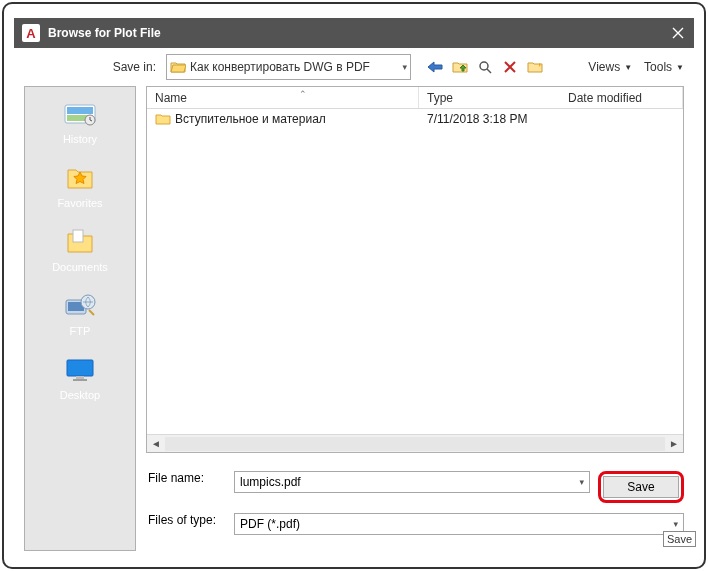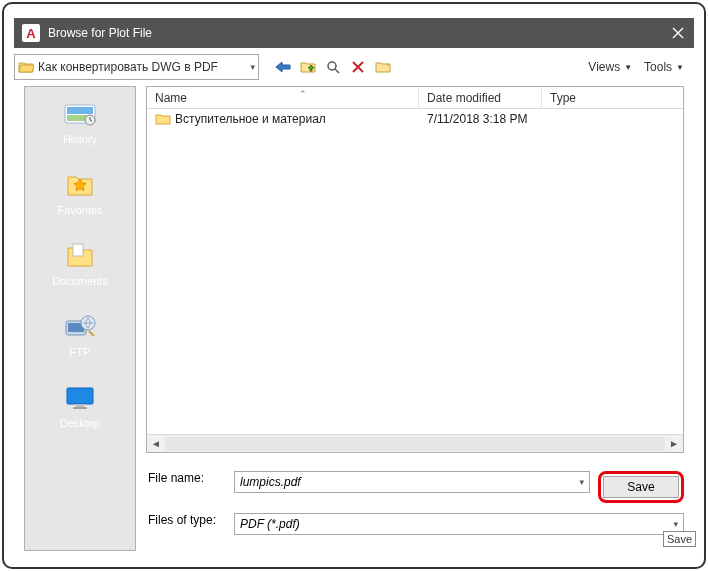--- a/index.html
+++ b/index.html
@@ -1,35 +1,35 @@
 <!DOCTYPE html>
 <html><head>
 <meta charset="utf-8">
 <style>
   * { box-sizing: border-box; font-family: "Segoe UI", Tahoma, sans-serif; }
   body { margin: 0; background: #fff; width: 708px; height: 571px; position: relative; }
   .outer { border: 2px solid #333; border-radius: 10px; width: 704px; height: 567px; margin: 2px; background: #fff; padding: 14px 10px 10px 10px; }
   .dialog { width: 100%; height: 100%; display: flex; flex-direction: column; background: #fff; }
   .titlebar { background: #535353; color: #fff; height: 30px; display: flex; align-items: center; padding: 0 8px; font-size: 12px; }
   .titlebar .app-icon { width: 18px; height: 18px; background: #fff; color: #c62128; font-weight: bold; font-size: 13px; display: flex; align-items: center; justify-content: center; margin-right: 8px; border-radius: 2px; }
-  .titlebar .title { flex: 1; }
+  .titlebar .title { flex: 1; font-weight: bold; }
   .titlebar .close { width: 16px; height: 16px; display: flex; align-items: center; justify-content: center; cursor: pointer; }
   .toprow { display: flex; align-items: center; padding: 6px 10px 6px 0; font-size: 12px; color: #333; }
   .toprow .lbl { width: 152px; text-align: right; padding-right: 10px; }
   .dirselect { flex: 0 0 245px; height: 22px; border: 1px solid #a7a7a7; background: #fff; display: flex; align-items: center; padding: 12px 3px; }
   .dirselect .folder-icon { width: 16px; height: 16px; margin-right: 4px; flex: 0 0 16px; }
   .dirselect .dirname { flex: 1; font-size: 12px; }
   .dirselect .caret { font-size: 9px; color: #555; }
   .toolbar-icons { display: flex; gap: 5px; margin-left: 14px; align-items: center; }
   .toolbar-icons .tbtn { width: 20px; height: 20px; display: flex; align-items: center; justify-content: center; cursor: pointer; }
   .menu-btns { display: flex; gap: 12px; margin-left: auto; align-items: center; font-size: 12px; }
   .menu-btns .mbtn { display: flex; align-items: center; gap: 4px; cursor: pointer; }
   .menu-btns .tri { font-size: 8px; color: #333; }
   .body { flex: 1; display: flex; padding: 0 10px 6px 10px; min-height: 0; }
-  .sidebar { width: 112px; border: 1px solid #b0b0b0; background: #e6e6e6; padding: 12px 0; display: flex; flex-direction: column; align-items: center; gap: 25px; }
+  .sidebar { width: 112px; border: 1px solid #b0b0b0; background: #e6e6e6; padding: 12px 0; display: flex; flex-direction: column; align-items: center; gap: 18px; }
   .sidebar .item { display: flex; flex-direction: column; align-items: center; gap: 4px; cursor: pointer; }
   .sidebar .item .ico { width: 34px; height: 30px; display: flex; align-items: center; justify-content: center; }
   .sidebar .item .txt { font-size: 11px; color: #fff; }
   .filecol { flex: 1; display: flex; flex-direction: column; margin-left: 10px; min-height: 0; }
   .filelist { flex: 1; border: 1px solid #b0b0b0; background: #fff; display: flex; flex-direction: column; overflow: hidden; }
   .cols { display: flex; border-bottom: 1px solid #d9d9d9; font-size: 12px; color: #333; height: 22px; align-items: center; position: relative; }
   .cols .c { padding-left: 8px; border-right: 1px solid #e3e3e3; height: 100%; display: flex; align-items: center; }
   .cols .c1 { flex: 0 0 272px; }
   .cols .c2 { flex: 0 0 123px; }
   .cols .c3 { flex: 1; border-right: none; }
@@ -40,21 +40,21 @@
   .row .r1 { flex: 0 0 272px; display: flex; align-items: center; gap: 4px; }
   .row .r2 { flex: 0 0 123px; }
   .row .r3 { flex: 1; }
   .hscroll { height: 18px; border-top: 1px solid #d9d9d9; display: flex; align-items: center; background: #f0f0f0; }
   .hscroll .arr { width: 18px; text-align: center; font-size: 10px; color: #555; cursor: pointer; }
   .hscroll .track { flex: 1; height: 14px; background: #e6e6e6; }
   .bottomform { padding: 18px 0 6px 0; }
   .formrow { display: flex; margin-bottom: 10px; font-size: 12px; }
   .formrow .flbl { width: 88px; text-align: left; padding-left: 2px; }
   .formrow .finput-wrap { flex: 1; position: relative; }
-  .formrow .finput { width: 100%; height: 22px; border: 1px solid #a7a7a7; font-size: 12px; padding: 0 18px 0 5px; background: #fff; font-style: italic; }
+  .formrow .finput { width: 100%; height: 22px; border: 1px solid #a7a7a7; font-size: 12px; padding: 0 18px 0 5px; background: #fff; }
   .formrow .caret2 { position: absolute; right: 6px; top: 6px; font-size: 9px; color: #555; pointer-events: none; }
   .formrow .fbtn-wrap { margin-left: 8px; }
   .formrow .fbtn { width: 76px; height: 22px; border: 1px solid #a7a7a7; background: #e9e9e9; font-size: 12px; cursor: pointer; display: flex; align-items: center; justify-content: center; }
   .highlight { border: 3px solid #e30613; border-radius: 8px; padding: 2px; }
   .tooltip { position: absolute; right: 12px; bottom: 24px; border: 1px solid #888; background: #fff; font-size: 11px; padding: 1px 3px; color: #333; }
   svg { display: block; }
 </style>
 </head>
 <body>
 
@@ -65,20 +65,21 @@
     <div class="app-icon">A</div>
     <div class="title">Browse for Plot File</div>
     <div class="close">
       <svg width="12" height="12" viewBox="0 0 12 12">
             <path d="M1 1 L11 11 M11 1 L1 11" stroke="#fff" stroke-width="1.4"></path>
           </svg>
     </div>
   </div>
 
   <div class="toprow">
+    <div class="lbl">Save in:</div>
     <div class="dirselect">
       <span class="folder-icon">
         <svg width="16" height="16" viewBox="0 0 16 16">
               <path d="M1 4 h5 l1 1 h8 v8 h-14 z" fill="#ffe39a" stroke="#caa13a"></path>
               <path d="M1 13 L3 6 h13 l-2 7 z" fill="#ffd870" stroke="#caa13a"></path>
             </svg>
       </span>
       <span class="dirname">Как конвертировать DWG в PDF</span>
       <span class="caret">▾</span>
     </div>
@@ -180,22 +181,22 @@
         </div>
         <div class="txt">Desktop</div>
       </div>
     </div>
 
     <div class="filecol">
       <div class="filelist">
         <div class="cols">
           <span class="sortind">⌃</span>
           <div class="c c1">Name</div>
+          <div class="c c3">Type</div>
           <div class="c c2">Date modified</div>
-          <div class="c c3">Type</div>
         </div>
         <div class="rows">
           <div class="row">
             <div class="r r1">
               <span>
                 <svg width="16" height="14" viewBox="0 0 16 14">
                       <path d="M1 3 h5 l1 1 h8 v8 h-14 z" fill="#ffe082" stroke="#dca638"></path>
                     </svg>
               </span>
               <span>Вступительное и материал</span>

